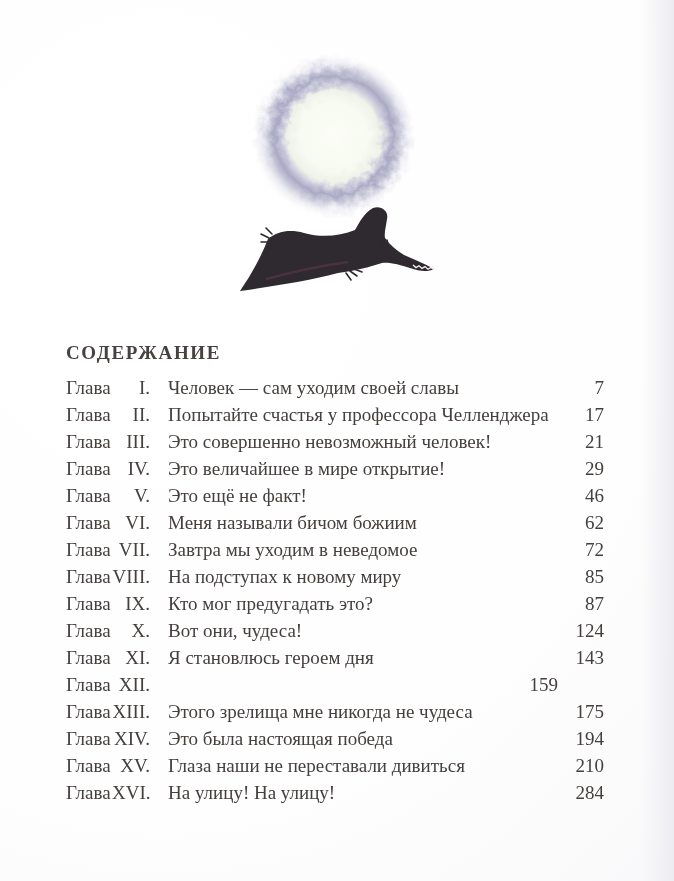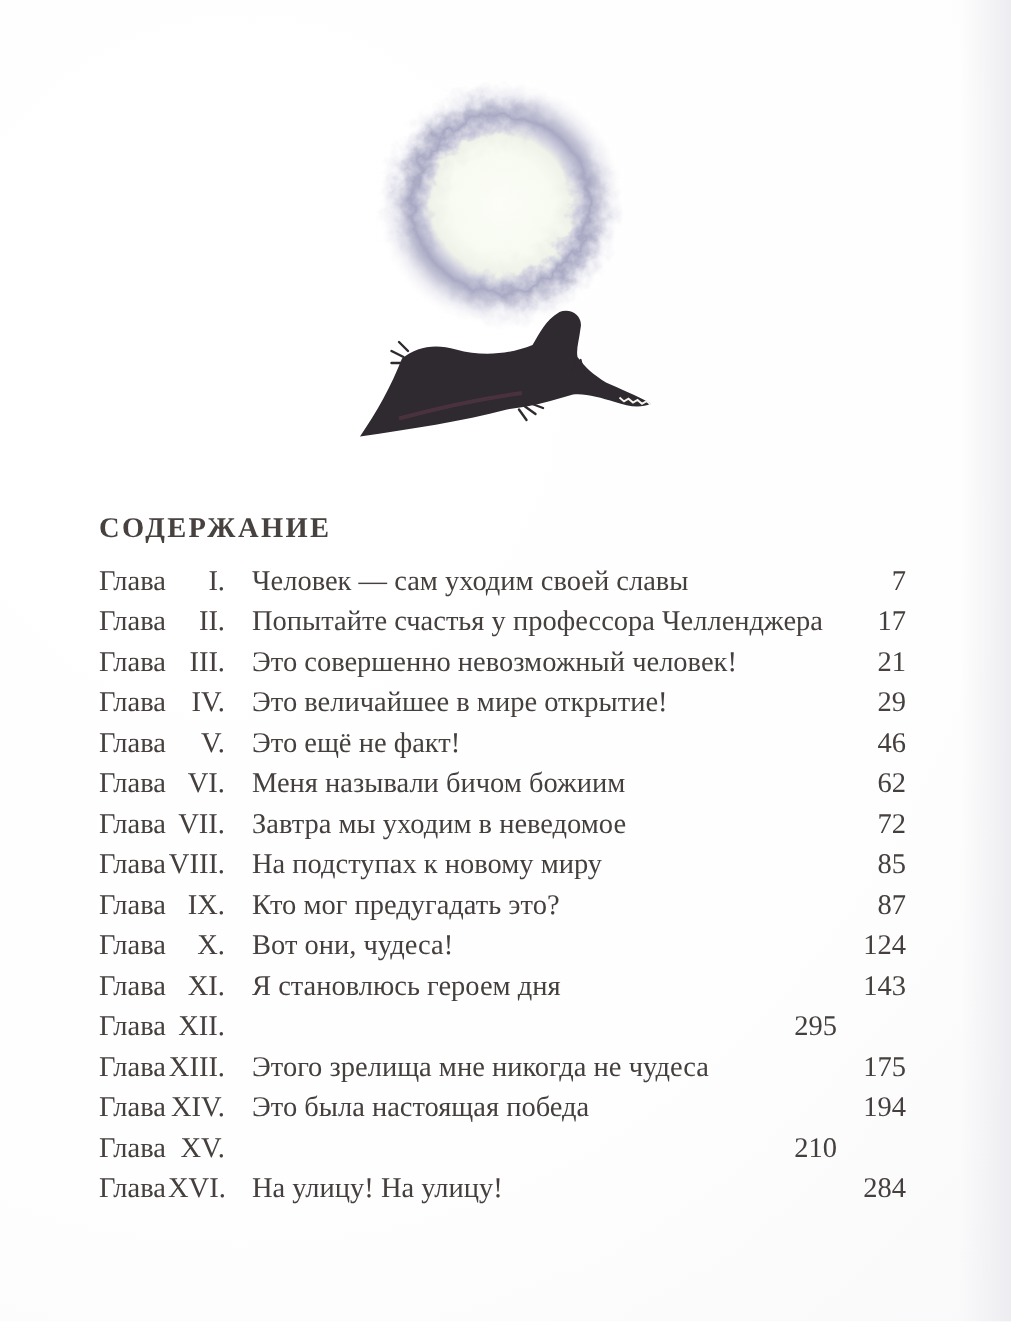--- a/index.html
+++ b/index.html
@@ -181,40 +181,41 @@
   <li class="toc-row">
     <span class="col-chapter">Глава</span>
     <span class="col-numeral">XI.</span>
     <span class="col-title">Я становлюсь героем дня</span>
     <span class="col-page">143</span>
   </li>
 
   <li class="toc-row">
     <span class="col-chapter">Глава</span>
     <span class="col-numeral">XII.</span>
-    <span class="col-page">295</span>
+    <span class="col-page">159</span>
   </li>
 
   <li class="toc-row">
     <span class="col-chapter">Глава</span>
     <span class="col-numeral">XIII.</span>
     <span class="col-title">Этого зрелища мне никогда не чудеса</span>
     <span class="col-page">175</span>
   </li>
 
   <li class="toc-row">
     <span class="col-chapter">Глава</span>
     <span class="col-numeral">XIV.</span>
     <span class="col-title">Это была настоящая победа</span>
     <span class="col-page">194</span>
   </li>
 
   <li class="toc-row">
     <span class="col-chapter">Глава</span>
     <span class="col-numeral">XV.</span>
+    <span class="col-title">Глаза наши не переставали дивиться</span>
     <span class="col-page">210</span>
   </li>
 
   <li class="toc-row">
     <span class="col-chapter">Глава</span>
     <span class="col-numeral">XVI.</span>
     <span class="col-title">На улицу! На улицу!</span>
     <span class="col-page">284</span>
   </li>
 </ol>

